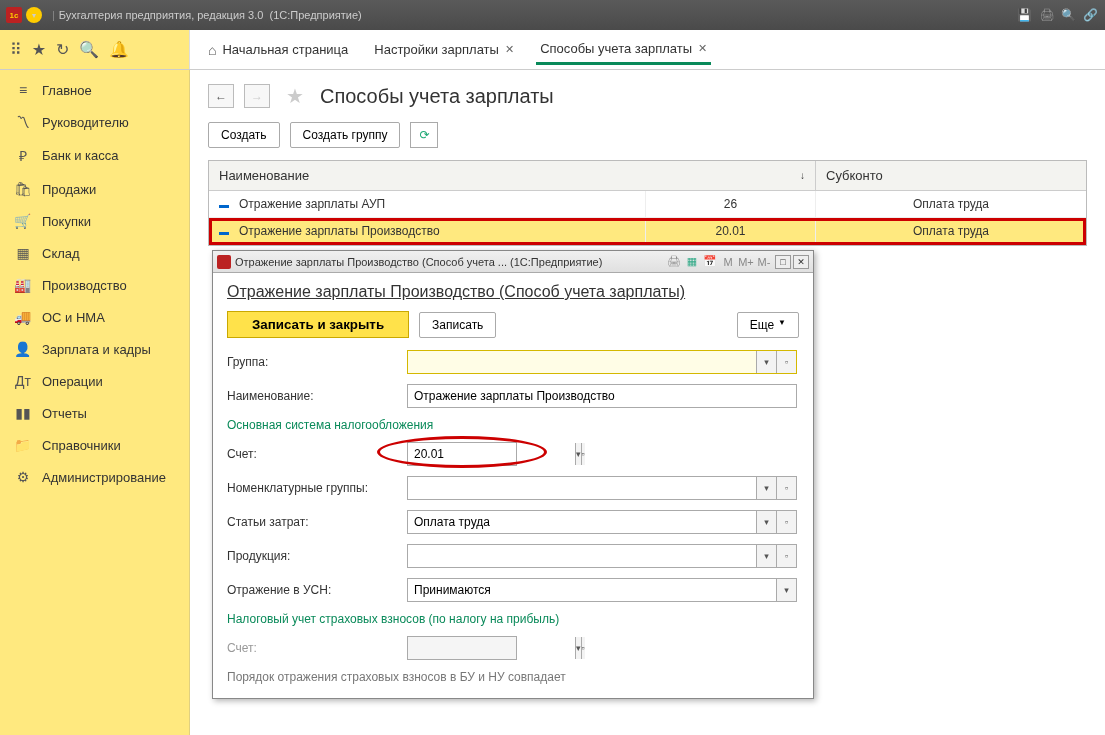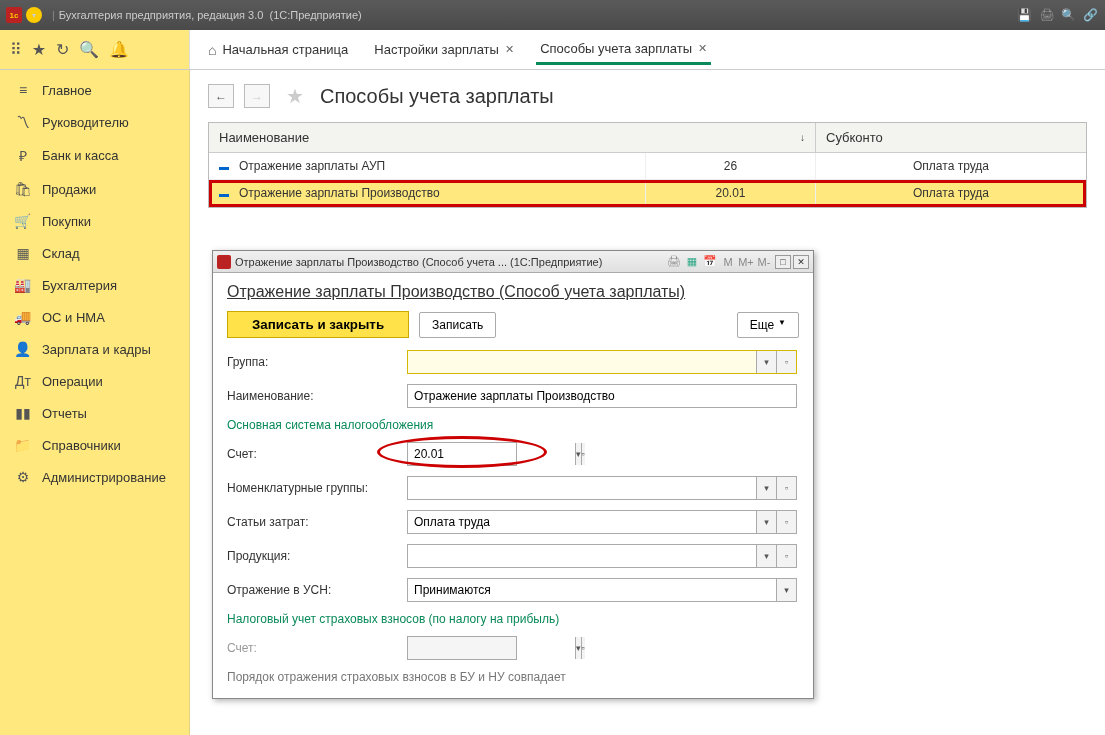--- a/index.html
+++ b/index.html
@@ -155,21 +155,21 @@
     <div class="item">
         <span class="ic">🛒</span>
         <span>Покупки</span>
       </div>
     <div class="item">
         <span class="ic">▦</span>
         <span>Склад</span>
       </div>
     <div class="item">
         <span class="ic">🏭</span>
-        <span>Бухгалтерия</span>
+        <span>Производство</span>
       </div>
     <div class="item">
         <span class="ic">🚚</span>
         <span>ОС и НМА</span>
       </div>
     <div class="item">
         <span class="ic">👤</span>
         <span>Зарплата и кадры</span>
       </div>
     <div class="item">
@@ -191,20 +191,25 @@
   </div>
 
   <div class="content">
     <div class="ch-row">
       <div class="nav-btn">←</div>
       <div class="nav-btn disabled">→</div>
       <span class="star">★</span>
       <span class="page-title">Способы учета зарплаты</span>
     </div>
 
+    <div class="btn-row">
+      <button class="btn">Создать</button>
+      <button class="btn">Создать группу</button>
+      <div class="icon-btn">⟳</div>
+    </div>
 
     <div class="table-wrap">
       <div class="thead">
         <div class="th col-name">
             <span>Наименование</span>
             <span class="sort">↓</span>
           </div>
         <div class="th col-sub">
             <span>Субконто</span>
           </div>

